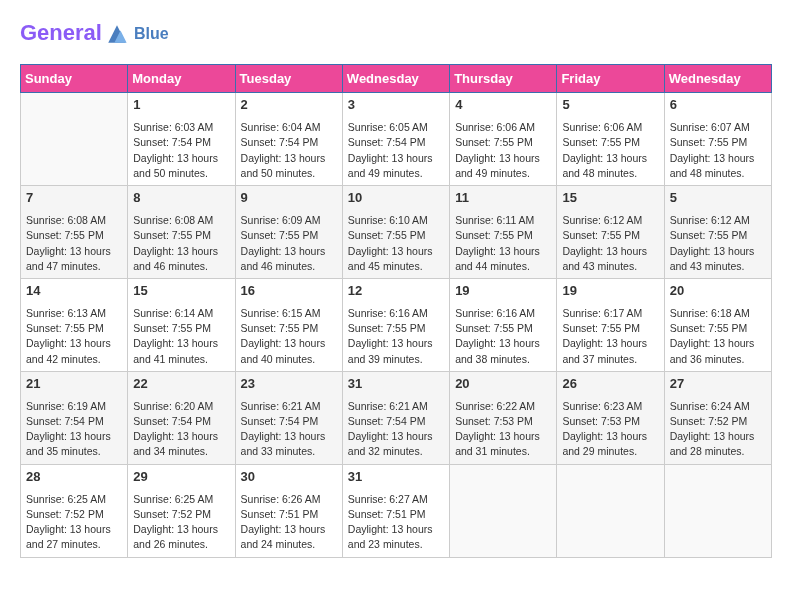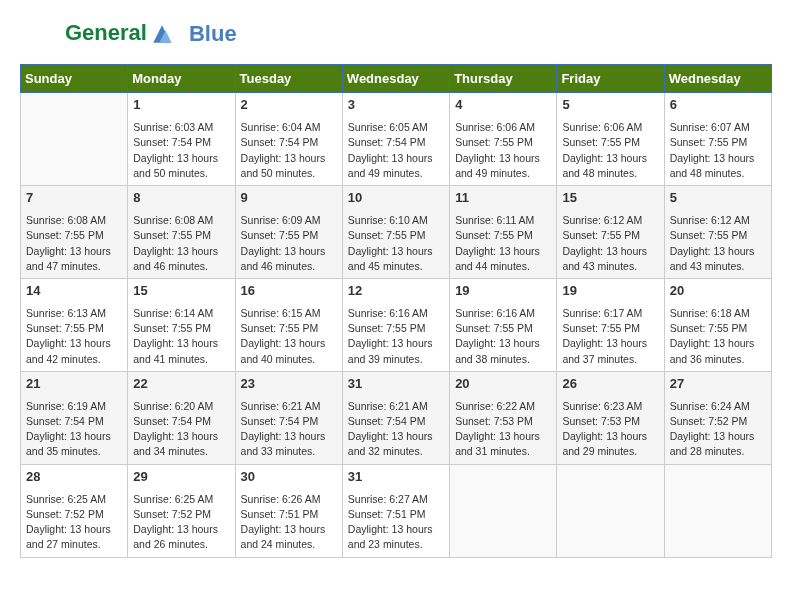--- a/index.html
+++ b/index.html
@@ -37,21 +37,21 @@
       font-size: 16px;
       color: #555;
       margin-top: 2px;
     }
     table {
       width: 100%;
       border-collapse: collapse;
       font-size: 11px;
     }
     thead tr th {
-      background-color: #4d7c0f;
+      background-color: #ec4899;
       color: #fff;
       padding: 6px 4px;
       text-align: left;
       font-size: 13px;
       font-weight: bold;
       border: 1px solid #3a6eaf;
     }
     tbody tr td {
       border: 1px solid #ccc;
       vertical-align: top;
@@ -80,26 +80,26 @@
     }
   </style>
 </head>
 <body>
 
 <div class="header">
   <div class="logo">
     <div>
       <div style="display:flex;align-items:center;">
         <div style="font-size:22px;font-weight:bold;color:#333;line-height:1.15;">
-          <span style="color:#15803d;margin-left:45px;">General</span><svg class="logo-icon" viewBox="0 0 32 32" width="26" height="26" style="vertical-align:middle;margin:0 1px;">
+          <span style="color:#8b5cf6;">General</span><svg class="logo-icon" viewBox="0 0 32 32" width="26" height="26" style="vertical-align:middle;margin:0 1px;">
               <polygon points="6,26 16,6 26,26" fill="#4a7ebf"></polygon>
               <polygon points="13,26 20,12 27,26" fill="#7ab0e8"></polygon>
             </svg>
         </div>
-        <div style="font-size:22px;font-weight:bold;color:#4a7ebf;line-height:1.15;margin-left:12px;">Blue</div>
+        <div style="font-size:16px;font-weight:bold;color:#4a7ebf;line-height:1.15;margin-left:2px;">Blue</div>
       </div>
     </div>
   </div>
   <div class="title-block">
     <div class="month-title"></div>
     <div class="subtitle"></div>
   </div>
 </div>
 
 <table>

